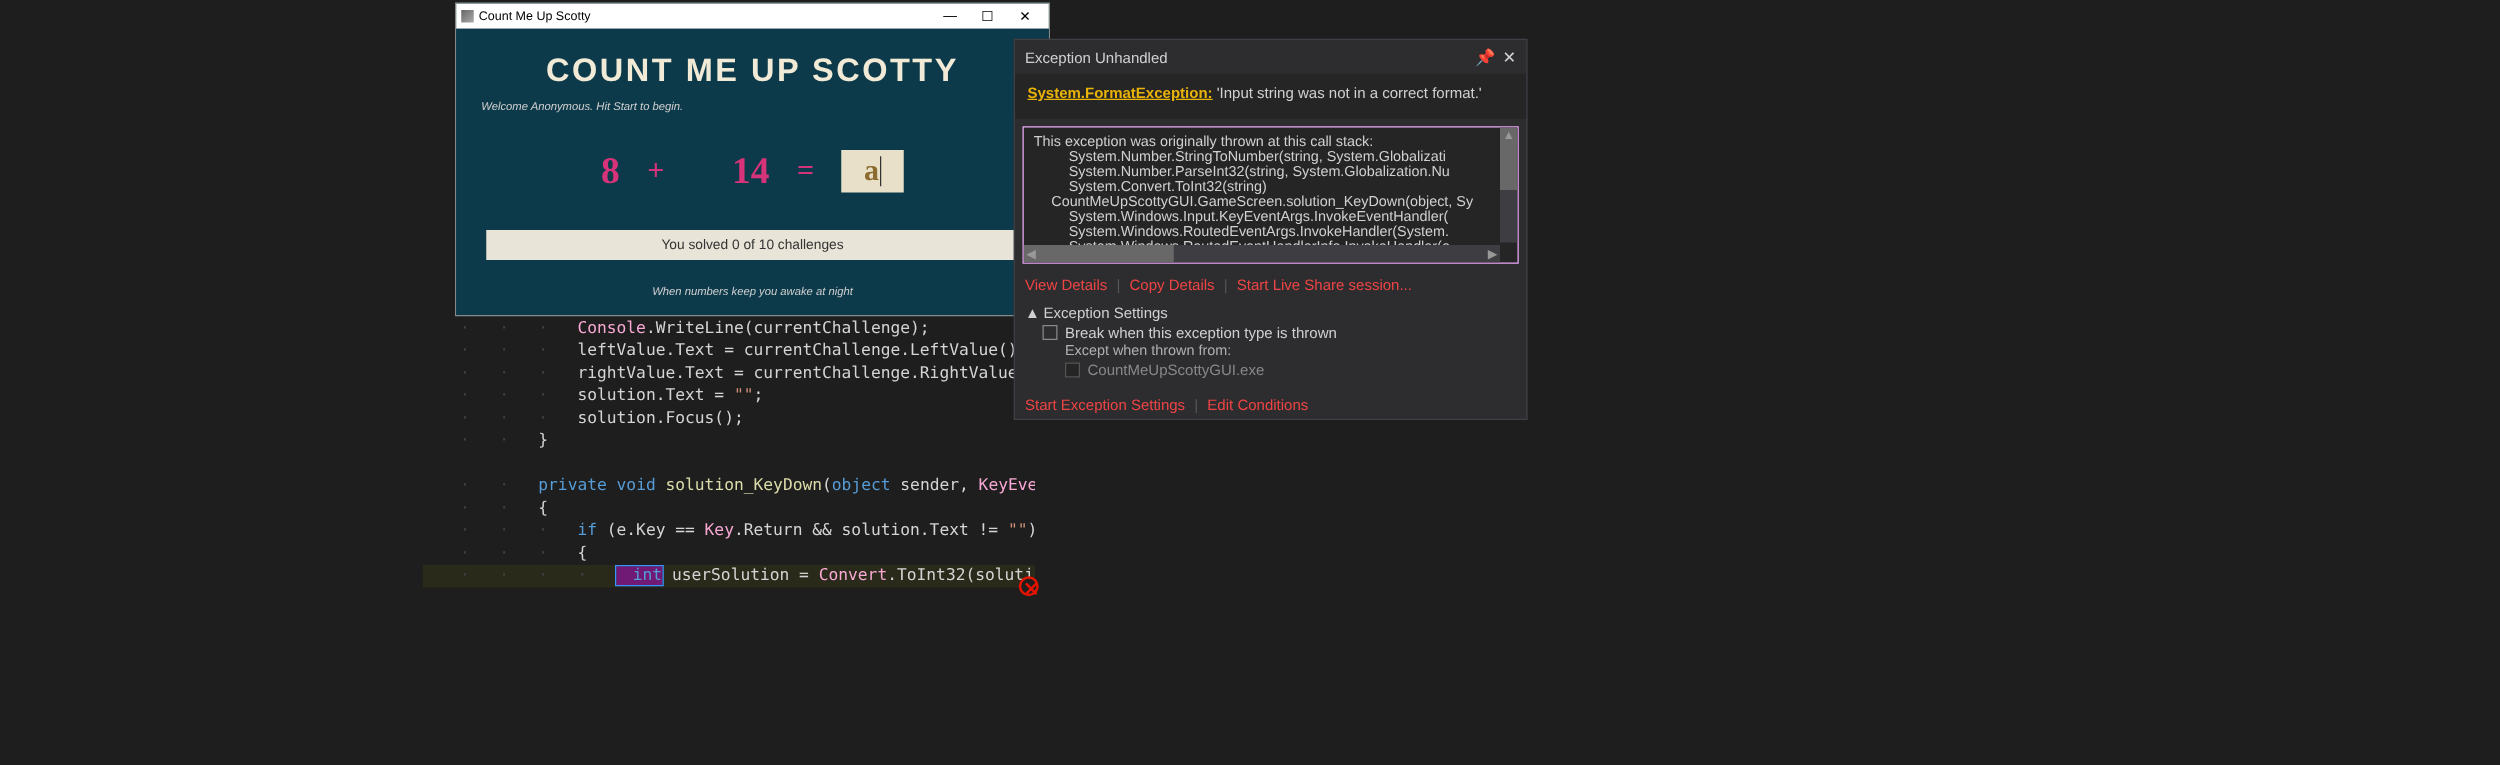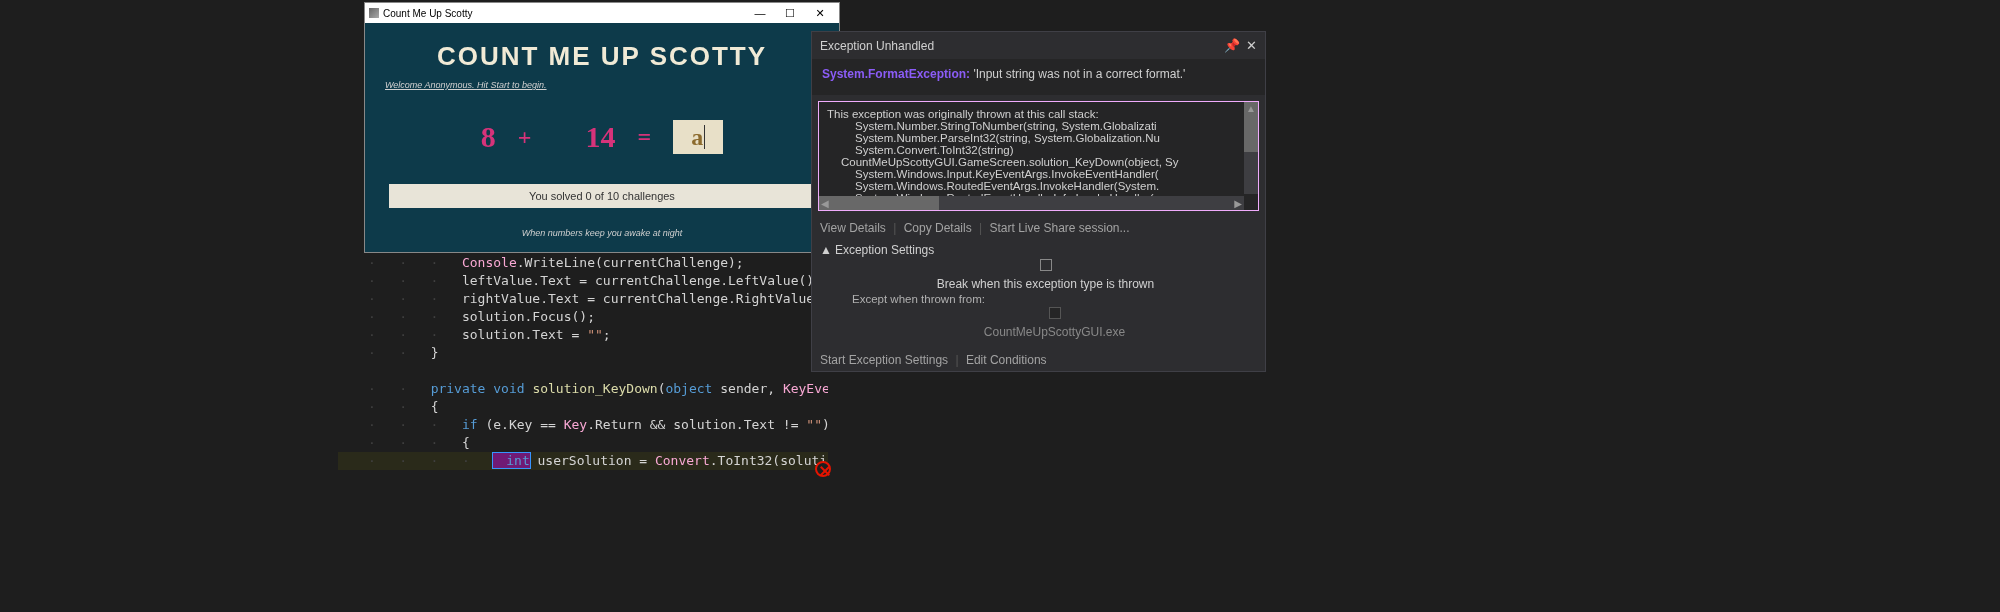--- a/index.html
+++ b/index.html
@@ -45,21 +45,20 @@
   font-size: 26px;
   color: #f0ead6;
   margin: 8px 0;
 }
 .welcome-line {
   font-size: 9px;
   color: #d0d0d0;
   text-align: left;
   font-style: italic;
   margin-bottom: 30px;
-  text-decoration: underline;
 }
 .equation {
   display: flex;
   justify-content: center;
   align-items: center;
   gap: 22px;
   font-size: 30px;
   font-weight: bold;
   font-family: "Georgia", serif;
   margin-bottom: 30px;
@@ -143,39 +142,39 @@
   color: #9cdcfe;
   font-family: Consolas, monospace;
   font-size: 13px;
 }
 
 
 .exception-popup {
   position: absolute;
   left: 811px;
   top: 31px;
-  width: 455px;
+  width: 411px;
   background: #2d2d30;
   color: #d0d0d0;
   font-size: 12px;
   border: 1px solid #3f3f46;
 }
 .ex-header {
   display: flex;
   align-items: center;
   padding: 6px 8px;
   background: #2d2d30;
 }
 .ex-header .title { flex: 1; color: #d0d0d0; }
 .ex-header .ctrl { margin-left: 6px; color: #d0d0d0; font-size: 13px; }
 .ex-msg {
   padding: 8px 10px 14px 10px;
   background: #252526;
 }
-.ex-msg b { color: #8b5cf6; }
+.ex-msg b { color: #eab308; text-decoration: underline; }
 .ex-stack {
   margin: 6px;
   border: 1px solid #f0abfc;
   background: #252526;
   font-size: 11.5px;
   padding: 6px 8px;
   position: relative;
   max-height: 160px;
   overflow: hidden;
 }
@@ -197,27 +196,27 @@
 }
 .ex-stack .arrow {
   position: absolute;
   color: #999;
   font-size: 10px;
 }
 .ex-links {
   padding: 4px 8px;
   font-size: 12px;
 }
-.ex-links .lnk { color: #a3a3a3; margin-top: 48px; }
+.ex-links .lnk { color: #ef4444; margin-top: 48px; }
 .ex-links .sep { color: #555; margin: 0 4px; }
 .ex-settings {
   padding: 4px 8px 8px 8px;
 }
 .ex-settings .tri { color: #d0d0d0; margin-right: 3px; }
-.ex-settings .row { display: flex; align-items: center; gap: 6px; padding: 2px 0 2px 14px; flex-direction: column; }
+.ex-settings .row { display: flex; align-items: center; gap: 6px; padding: 2px 0 2px 14px; }
 .ex-settings .cb { width: 12px; height: 12px; border: 1px solid #888; display: inline-block; background: #2d2d30; flex-shrink:0; }
 .ex-settings .cb.dis { border-color: #555; background: #252526; }
 .ex-settings .sub { padding-left: 32px; color: #b0b0b0; font-size: 11.5px; }
 .ex-settings .dis-txt { color: #888; }
 .error-icon {
   position: absolute;
   left: 815px;
   top: 461px;
   width: 18px;
   height: 18px;
@@ -276,22 +275,22 @@
     </div>
     <div class="solved-bar">You solved 0 of 10 challenges</div>
     <div class="tagline">When numbers keep you awake at night</div>
   </div>
 </div>
 
 <div class="code-area">
   <div class="code-line"><span class="guide">·   ·   ·   </span><span class="k-teal">Console</span><span>.WriteLine(currentChallenge);</span></div>
   <div class="code-line"><span class="guide">·   ·   ·   </span><span>leftValue.Text = currentChallenge.LeftValue().ToString(</span></div>
   <div class="code-line"><span class="guide">·   ·   ·   </span><span>rightValue.Text = currentChallenge.RightValue().ToStrin</span></div>
+  <div class="code-line"><span class="guide">·   ·   ·   </span><span>solution.Text = </span><span class="k-string">""</span><span>;</span></div>
   <div class="code-line"><span class="guide">·   ·   ·   </span><span>solution.Focus();</span></div>
-  <div class="code-line"><span class="guide">·   ·   ·   </span><span>solution.Text = </span><span class="k-string">""</span><span>;</span></div>
   <div class="code-line"><span class="guide">·   ·   </span><span>}</span></div>
   <div class="code-line">&nbsp;</div>
   <div class="code-line"><span class="guide">·   ·   </span><span class="k-blue">private</span><span class="k-blue"> void</span><span class="k-yellow"> solution_KeyDown</span><span>(</span><span class="k-blue">object</span><span> sender, </span><span class="k-teal">KeyEventArgs</span></div>
   <div class="code-line"><span class="guide">·   ·   </span><span>{</span></div>
   <div class="code-line"><span class="guide">·   ·   ·   </span><span class="k-blue">if</span><span> (e.Key == </span><span class="k-teal">Key</span><span>.Return &amp;&amp; solution.Text != </span><span class="k-string">""</span><span>)</span></div>
   <div class="code-line"><span class="guide">·   ·   ·   </span><span>{</span></div>
   <div class="code-line highlight-line"><span class="guide">·   ·   ·   ·   </span><span class="hl-box"><span class="k-blue">int</span></span><span> userSolution = </span><span class="k-teal">Convert</span><span>.ToInt32(solution.Text);</span></div>
 </div>
 
 <div class="error-icon">

